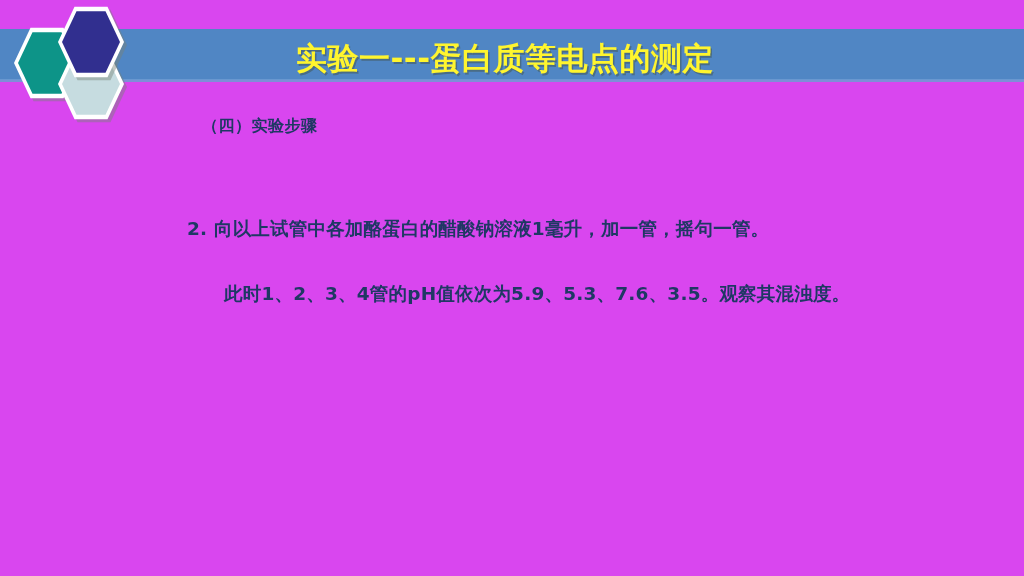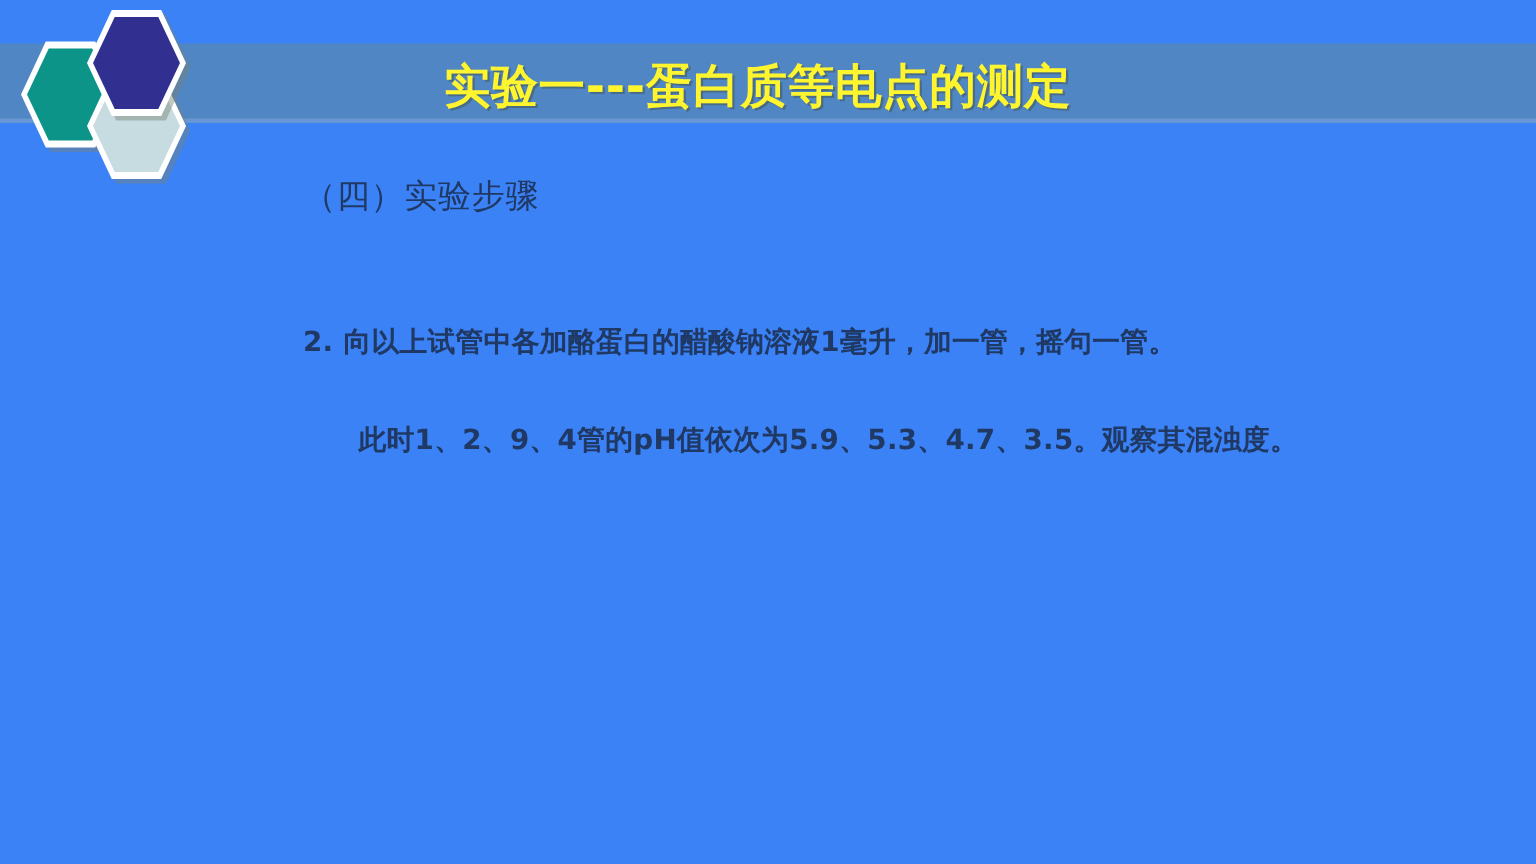--- a/index.html
+++ b/index.html
@@ -13,21 +13,21 @@
     height: 576px;
     position: relative;
     overflow: hidden;
     font-family: "DejaVu Sans", "Liberation Sans", sans-serif;
   }
 
   
   #slide {
     position: absolute;
     inset: 0;
-    background: #3b82f6;
+    background: #d946ef;
   }
 
   
   .header-band {
     position: absolute;
     left: 0;
     top: 29px;
     width: 1024px;
     height: 51px;
     background: #5086C4;
@@ -102,30 +102,30 @@
   .hex-light-shadow { left: 47px; top: 45px; }
   .hex-light-out    { left: 44px; top: 42px; }
   .hex-light        { left: 48px; top: 46px; background: #C6DCE0; }
 
   
   .section-heading {
     position: absolute;
     left: 202px;
     top: 116px;
     font-family: "DejaVu Serif", "Liberation Serif", serif;
-    font-size: 22px;
-    font-weight: 400;
+    font-size: 16px;
+    font-weight: 700;
     color: #1F3864;
     white-space: nowrap;
     letter-spacing: .5px;
   }
 
   .body-block {
     position: absolute;
-    left: 189px;
+    left: 174px;
     top: 186px;
     width: 690px;
   }
   .para {
     font-family: "DejaVu Sans", "Liberation Sans", sans-serif;
     font-size: 18.5px;
     font-weight: bold;
     line-height: 47px;
     color: #1F3864;
     text-align: justify;
@@ -157,16 +157,16 @@
     <div class="hex-outline hex-navy-out"></div>
     <div class="hex hex-navy"></div>
   </div>
 
   <div class="slide-title">实验一---蛋白质等电点的测定</div>
 
   <div class="section-heading">（四）实验步骤</div>
 
   <div class="body-block">
     <p class="para p1">2.  向以上试管中各加酪蛋白的醋酸钠溶液1毫升，加一管，摇句一管。</p>
-    <p class="para p2">此时1、2、9、4管的pH值依次为5.9、5.3、4.7、3.5。观察其混浊度。</p>
+    <p class="para p2">此时1、2、3、4管的pH值依次为5.9、5.3、7.6、3.5。观察其混浊度。</p>
   </div>
 
 </div>
 
 </body></html>

